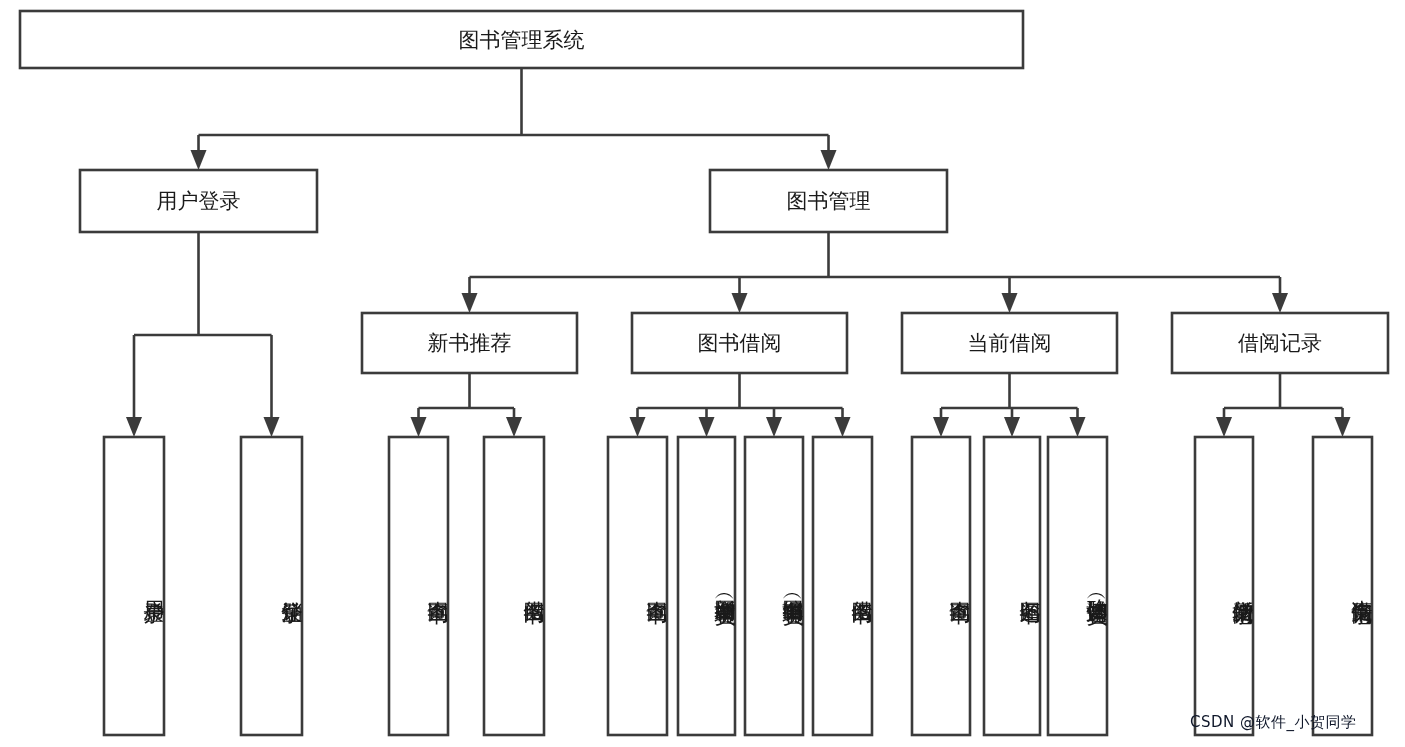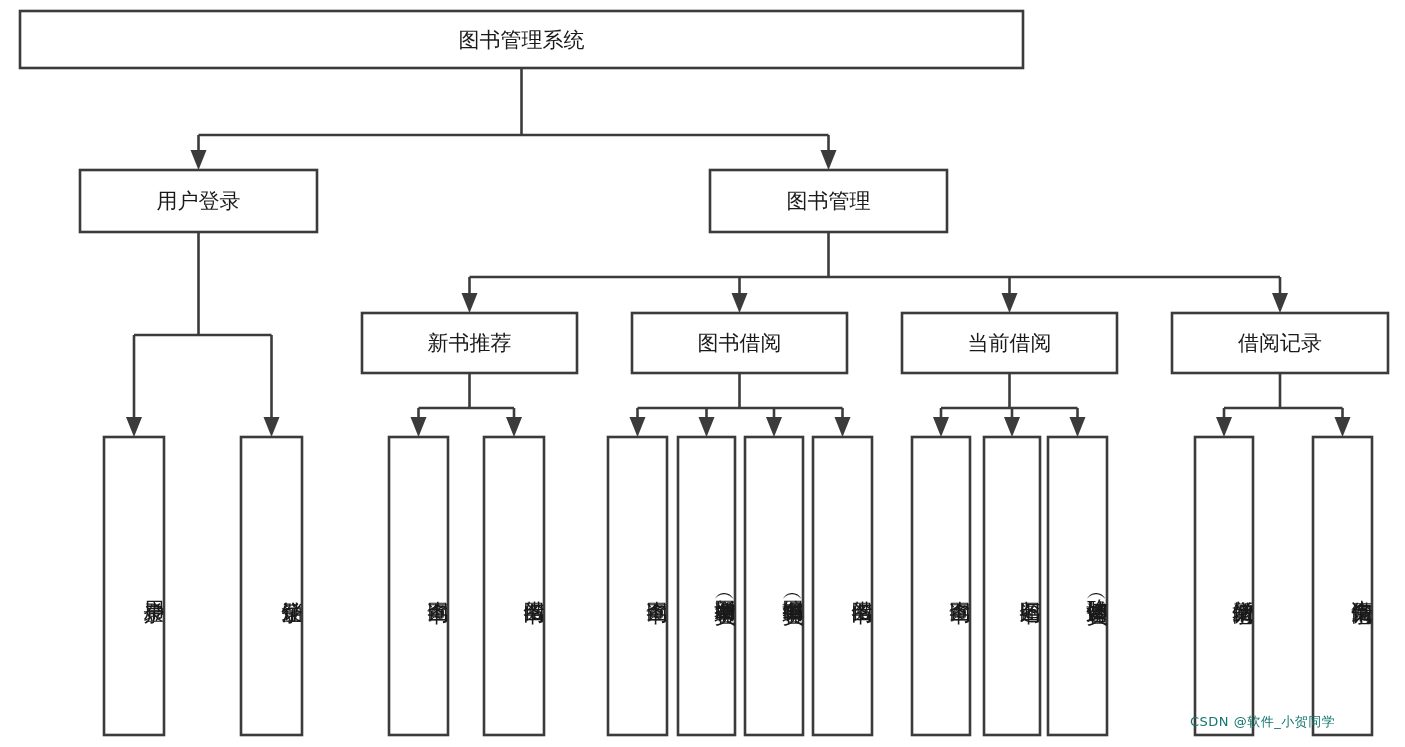--- a/index.html
+++ b/index.html
@@ -60,22 +60,22 @@
     line-height: 1;
     display: flex;
     align-items: flex-start;
     justify-content: center;
     white-space: nowrap;
     pointer-events: none;
   }
   .watermark {
     position: absolute;
     font-family: "DejaVu Sans", "Liberation Sans", sans-serif;
-    font-size: 13px;
-    color: #0f766e;
+    font-size: 15px;
+    color: #0f172a;
     left: 1190px;
     top: 713px;
     white-space: nowrap;
     letter-spacing: 0.5px;
   }
 </style>
 </head>
 <body>
 
 <div id="diagram-root">

